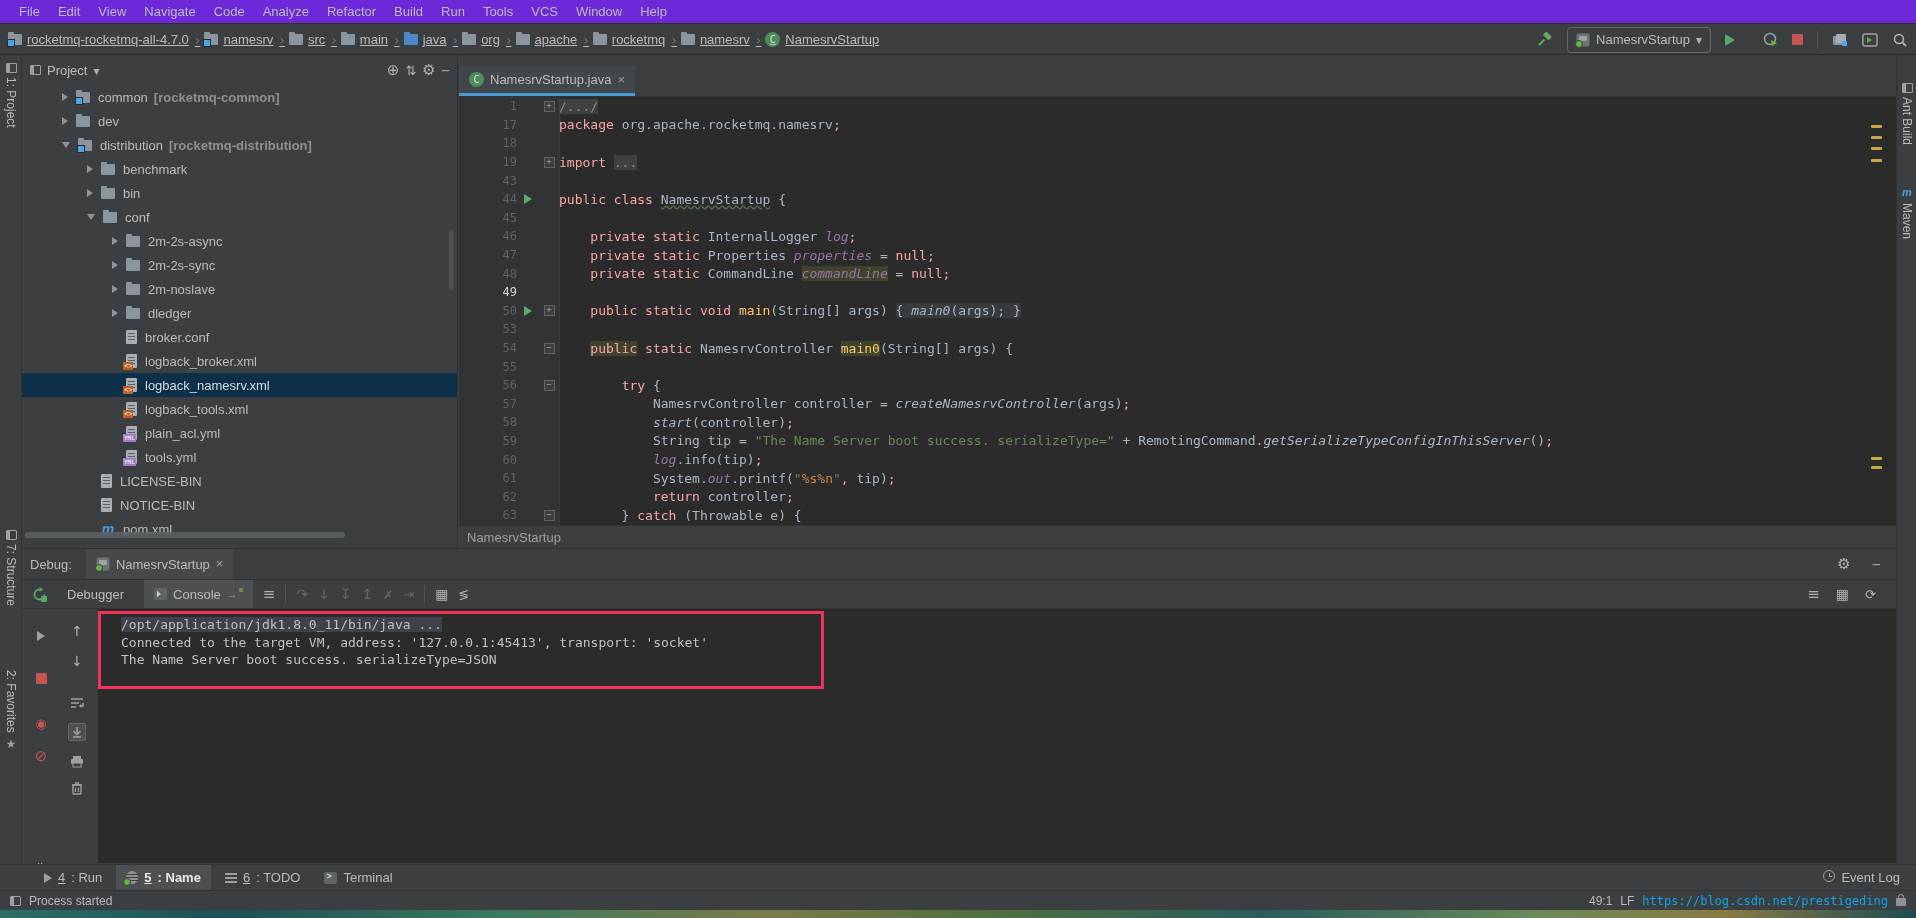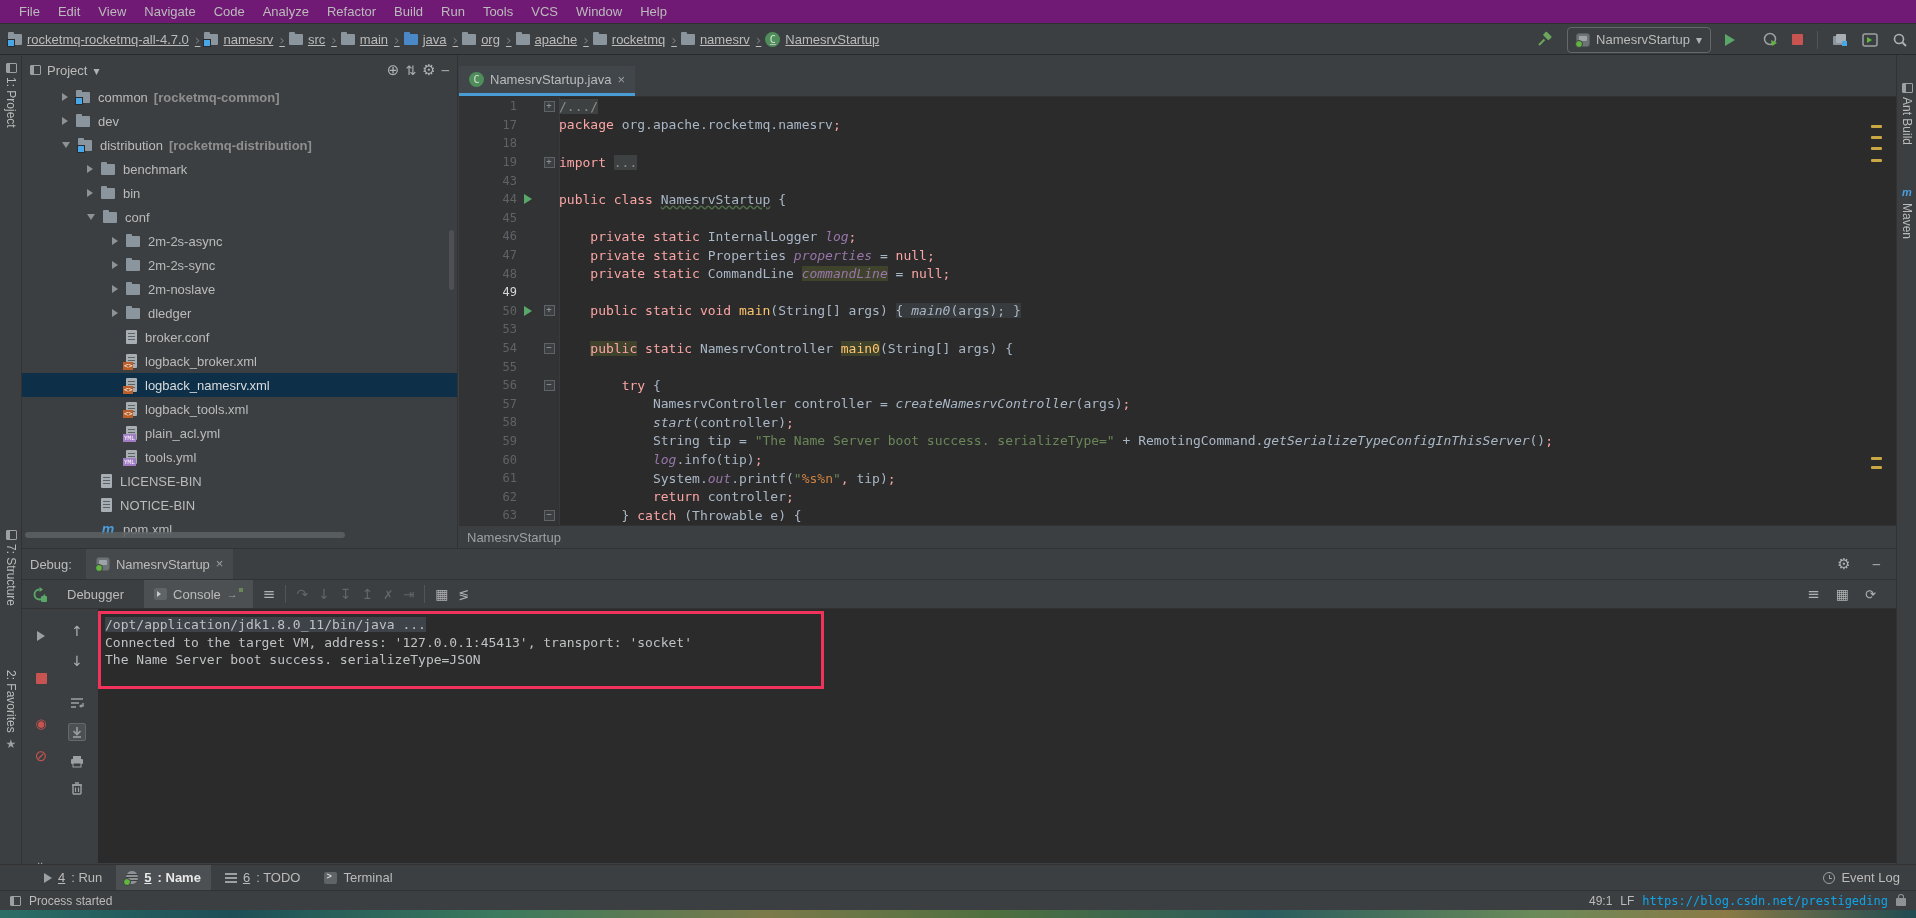--- a/index.html
+++ b/index.html
@@ -1,20 +1,20 @@
 <!DOCTYPE html>
 <html><head>
 <meta charset="utf-8">
 <style>
   html,body{margin:0;padding:0;background:#2b2b2b;}
   body{width:1916px;height:918px;overflow:hidden;font-family:"Liberation Sans",sans-serif;font-size:13px;color:#bbbbbb;-webkit-font-smoothing:antialiased;}
   #app{position:relative;width:1916px;height:918px;background:#3c3f41;}
 
   
-  .menubar{position:absolute;left:0;top:0;width:100%;height:24px;background:#701a75;border-bottom:1px solid #2d2f30;display:flex;align-items:center;padding-left:10px;box-sizing:border-box;}
+  .menubar{position:absolute;left:0;top:0;width:100%;height:24px;background:#6d28d9;border-bottom:1px solid #2d2f30;display:flex;align-items:center;padding-left:10px;box-sizing:border-box;}
   .menubar .mi{padding:0 9px;color:#bbbbbb;cursor:default;}
 
   
   .navbar{position:absolute;left:0;top:25px;width:100%;height:30px;background:#3c3f41;border-bottom:1px solid #282b2c;display:flex;align-items:center;box-sizing:border-box;padding:0 8px;}
   .crumbs{display:flex;align-items:center;white-space:nowrap;text-decoration:underline;}
   .crumb{display:flex;align-items:center;}
   .crumb .clabel{margin:0 2px 0 5px;color:#bbbbbb;}
   .crumb .sep{color:#70757a;font-size:14px;margin:0 4px;font-family:"DejaVu Sans",sans-serif;}
   .nav-right{margin-left:auto;display:flex;align-items:center;gap:14px;}
   .runbox{display:flex;align-items:center;gap:6px;border:1px solid #646869;border-radius:4px;height:24px;padding:0 8px;background:#3c3f41;}
@@ -130,40 +130,40 @@
   .conicon{width:13px;height:12px;background:#5f6466;border-radius:2px;position:relative;}
   .conicon::before{content:"";position:absolute;left:3px;top:3px;border-left:4px solid #c7cacc;border-top:3px solid transparent;border-bottom:3px solid transparent;}
   .outind{font-size:11px;color:#9da0a2;}
   .outind::after{content:"";display:inline-block;width:4px;height:4px;background:#6a8759;margin-left:1px;vertical-align:top;}
   .dbg-body{position:relative;height:254px;}
   .dcol1{position:absolute;left:0;top:0;width:38px;height:100%;display:flex;flex-direction:column;align-items:center;padding-top:22px;gap:16px;box-sizing:border-box;}
   .dcol2{position:absolute;left:38px;top:0;width:34px;height:100%;display:flex;flex-direction:column;align-items:center;padding-top:14px;gap:14px;box-sizing:border-box;}
   .hdiv{width:20px;height:1px;background:#515557;}
   .selbox{border:1px solid #646869;background:#4c5052;border-radius:2px;padding:2px;}
   .console{position:absolute;left:76px;top:0;right:0;bottom:0;background:#2b2b2b;font-family:"DejaVu Sans Mono",monospace;font-size:13px;color:#bfc1c3;}
-  .conlines{position:absolute;left:7px;top:7px;white-space:pre;line-height:17.5px;}
+  .conlines{position:absolute;left:23px;top:7px;white-space:pre;line-height:17.5px;}
   .conline .selband{background:#3d4349;}
   .redbox{position:absolute;left:0;top:2px;width:726px;height:78px;border:3px solid #f1325b;box-sizing:border-box;pointer-events:none;}
   .dbg-right-icons{margin-left:auto;display:flex;align-items:center;gap:16px;padding-right:14px;}
   .dbg-head .hsp{flex:1;}
 
   
   .toolbar-bottom{position:absolute;left:0;top:864px;width:100%;height:26px;background:#3c3f41;border-top:1px solid #323232;box-sizing:border-box;display:flex;align-items:center;padding-left:34px;gap:4px;}
   .btab{display:flex;align-items:center;gap:6px;height:25px;padding:0 10px;color:#bbbbbb;}
   .btab.active{background:#4c5052;color:#e8e8e8;font-weight:bold;}
   .btab .mn{text-decoration:underline;}
   .todoicon{width:12px;height:10px;border-top:2px solid #9da0a2;border-bottom:2px solid #9da0a2;box-sizing:border-box;position:relative;}
   .todoicon::before{content:"";position:absolute;top:2px;left:0;right:0;height:2px;background:#9da0a2;}
   .termicon{width:13px;height:12px;background:#5f6466;border-radius:2px;position:relative;}
   .termicon::before{content:">";position:absolute;left:2px;top:-1px;font-size:9px;color:#d7dadc;font-weight:bold;}
   .bugicon{position:relative;width:12px;height:13px;border-radius:6px/7px;background:#8f9294;}
   .bugicon::before{content:"";position:absolute;top:3px;left:0;right:0;height:1px;background:#3c3f41;box-shadow:0 3px 0 #3c3f41,0 6px 0 #3c3f41;}
   .bugicon.green{background:#62b543;}
   .bugicon .gdot{position:absolute;left:-3px;bottom:-2px;width:6px;height:6px;border-radius:50%;background:#62b543;border:1px solid #3c3f41;}
-  .eventlog{margin-left:auto;display:flex;align-items:center;gap:6px;padding-right:16px;color:#bbbbbb;}
+  .eventlog{margin-left:auto;display:flex;align-items:flex-start;gap:6px;padding-right:16px;color:#bbbbbb;}
   .clockicon{width:12px;height:12px;border:1px solid #9da0a2;border-radius:50%;box-sizing:border-box;position:relative;}
   .clockicon::before{content:"";position:absolute;left:5px;top:2px;width:1px;height:4px;background:#9da0a2;}
   .clockicon::after{content:"";position:absolute;left:5px;top:5px;width:3px;height:1px;background:#9da0a2;}
 
   .statusbar{position:absolute;left:0;top:890px;width:100%;height:20px;background:#3c3f41;border-top:1px solid #323232;box-sizing:border-box;display:flex;align-items:center;padding:0 10px;gap:8px;color:#bbbbbb;font-size:12px;}
   .statusbar .sp{flex:1;}
   .watermark{color:#0ea5e9;font-family:"DejaVu Sans Mono",monospace;font-size:12px;}
   .lockicon{width:10px;height:8px;background:#8f9294;border-radius:1px;position:relative;margin-top:3px;}
   .lockicon::before{content:"";position:absolute;left:2px;top:-4px;width:6px;height:4px;border:1px solid #8f9294;border-bottom:none;border-radius:3px 3px 0 0;box-sizing:border-box;}
 

